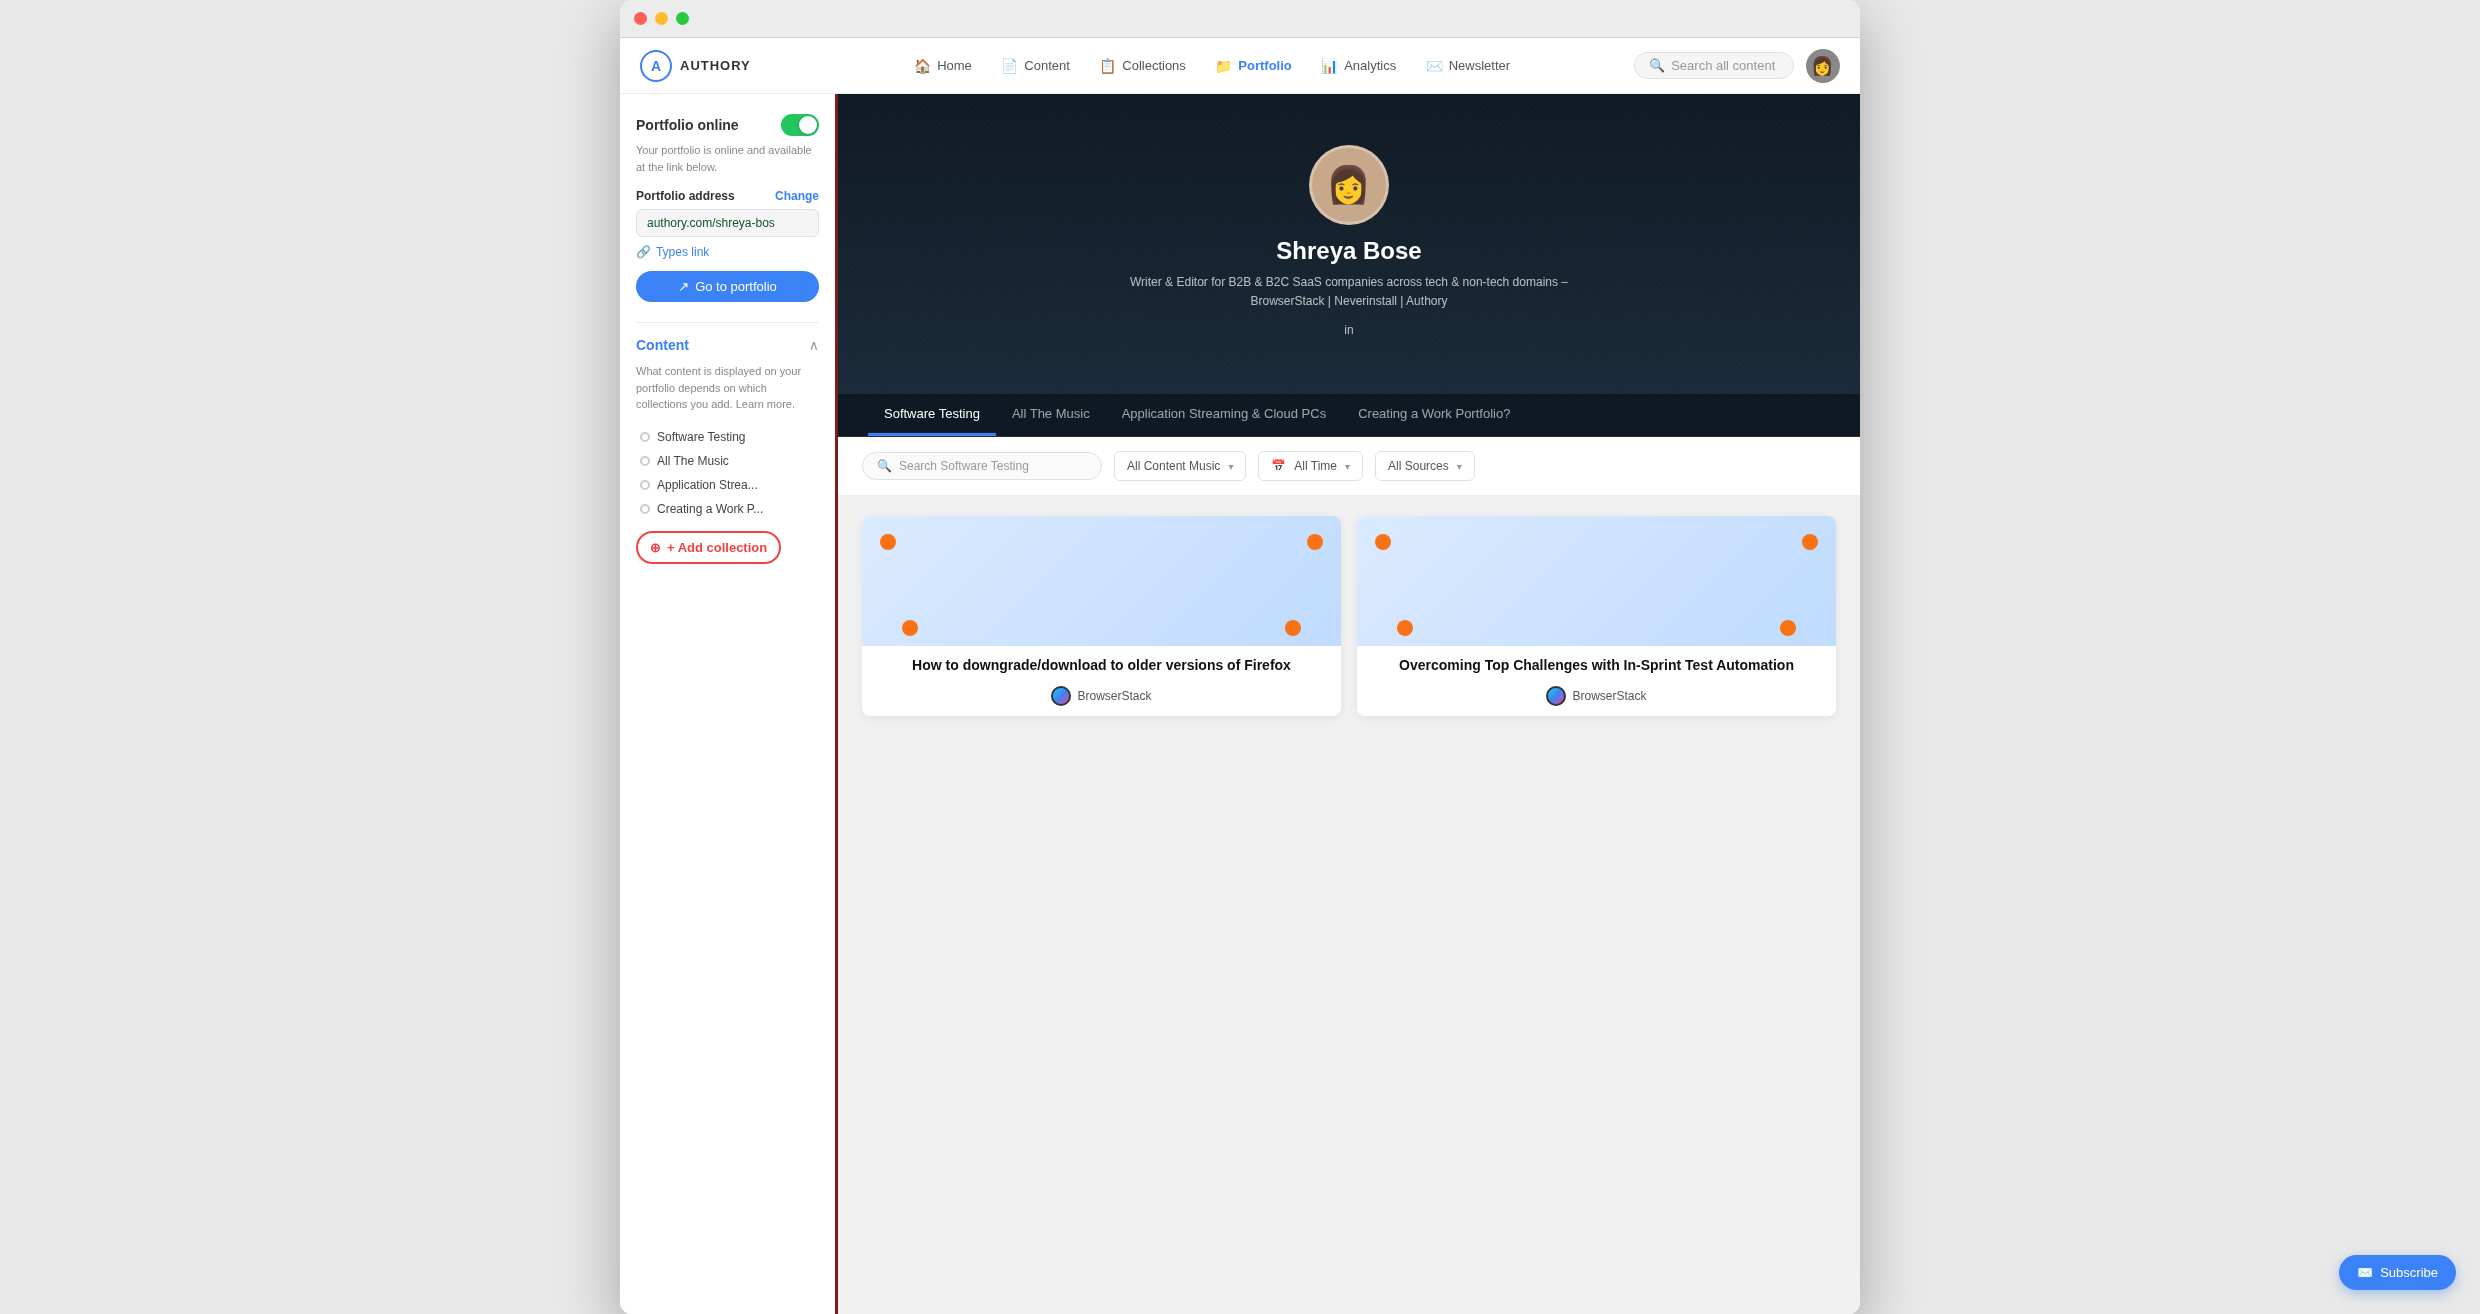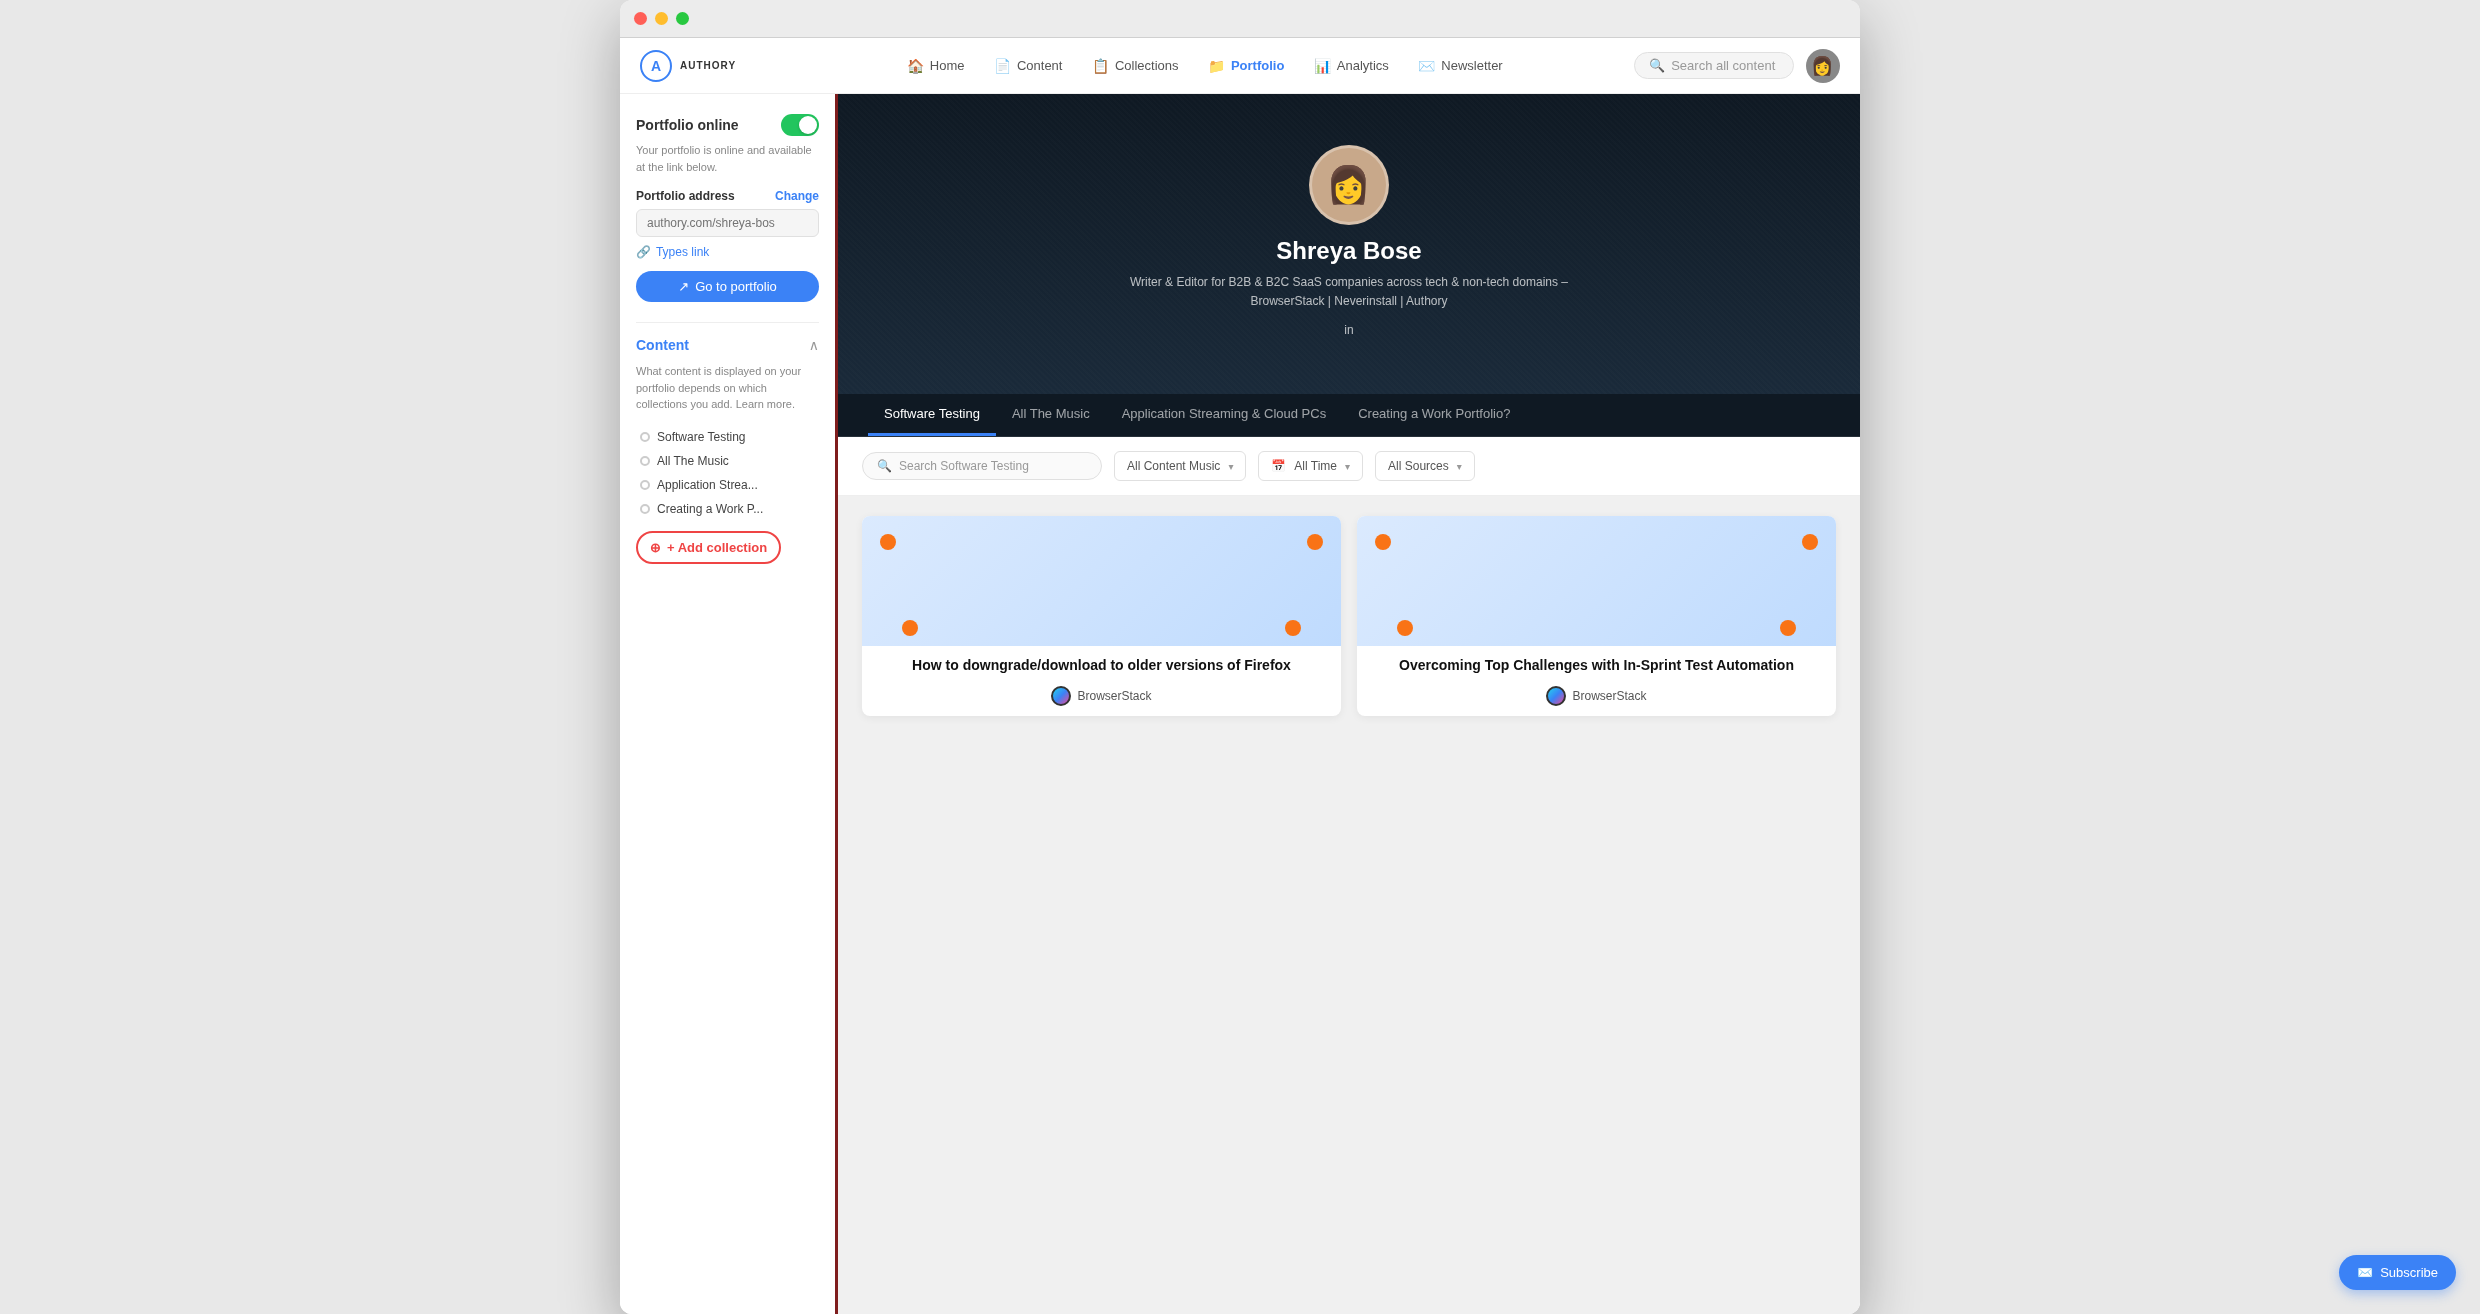--- a/index.html
+++ b/index.html
@@ -58,21 +58,21 @@
       width: 32px; height: 32px;
       border-radius: 50%;
       border: 2px solid #3b82f6;
       display: flex; align-items: center; justify-content: center;
       color: #3b82f6;
       font-weight: bold;
       font-size: 14px;
     }
     .logo-text {
       font-weight: 700;
-      font-size: 10px;
+      font-size: 13px;
       color: #333;
       letter-spacing: 1px;
       text-align: center;
     }
     .nav-links {
       display: flex;
       align-items: center;
       gap: 6px;
       flex: 1;
       justify-content: center;
@@ -175,21 +175,21 @@
       justify-content: space-between;
       margin-bottom: 6px;
     }
     .change-link { color: #3b82f6; font-size: 12px; cursor: pointer; }
     .address-box {
       background: #f5f5f5;
       border: 1px solid #e0e0e0;
       border-radius: 6px;
       padding: 6px 10px;
       font-size: 12px;
-      color: #737373;
+      color: #14532d;
       margin-bottom: 8px;
     }
     .copy-link-btn {
       display: flex;
       align-items: center;
       gap: 5px;
       font-size: 12px;
       color: #3b82f6;
       cursor: pointer;
       margin-bottom: 12px;

